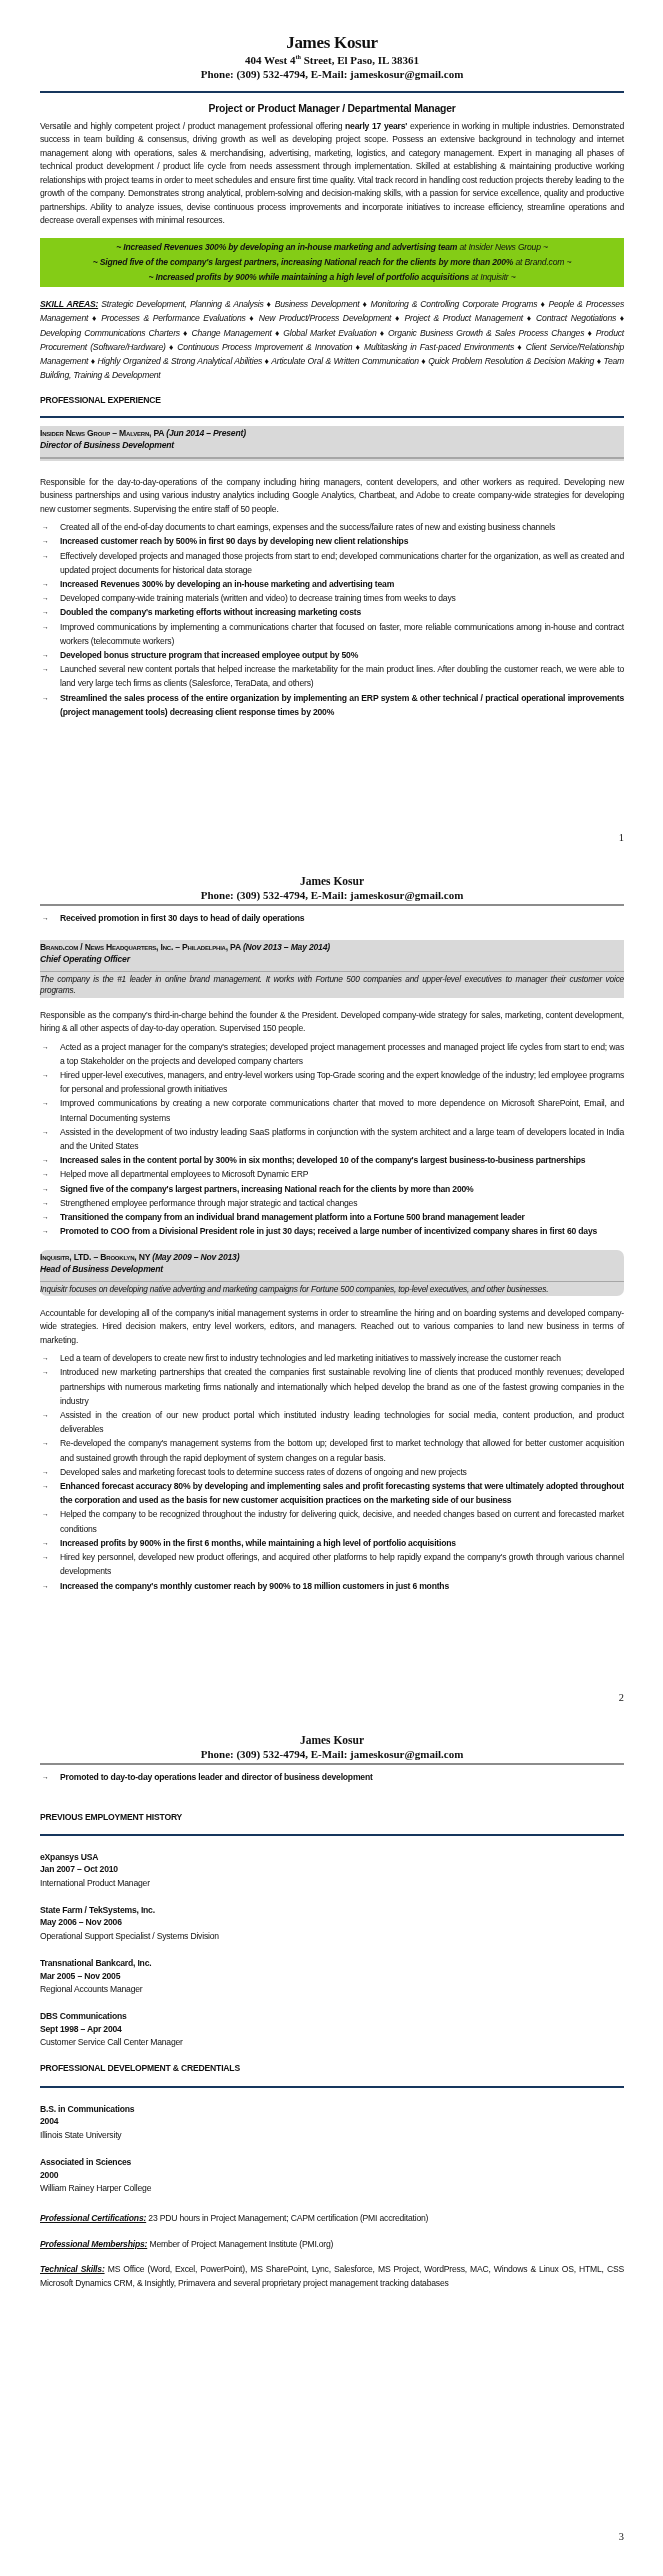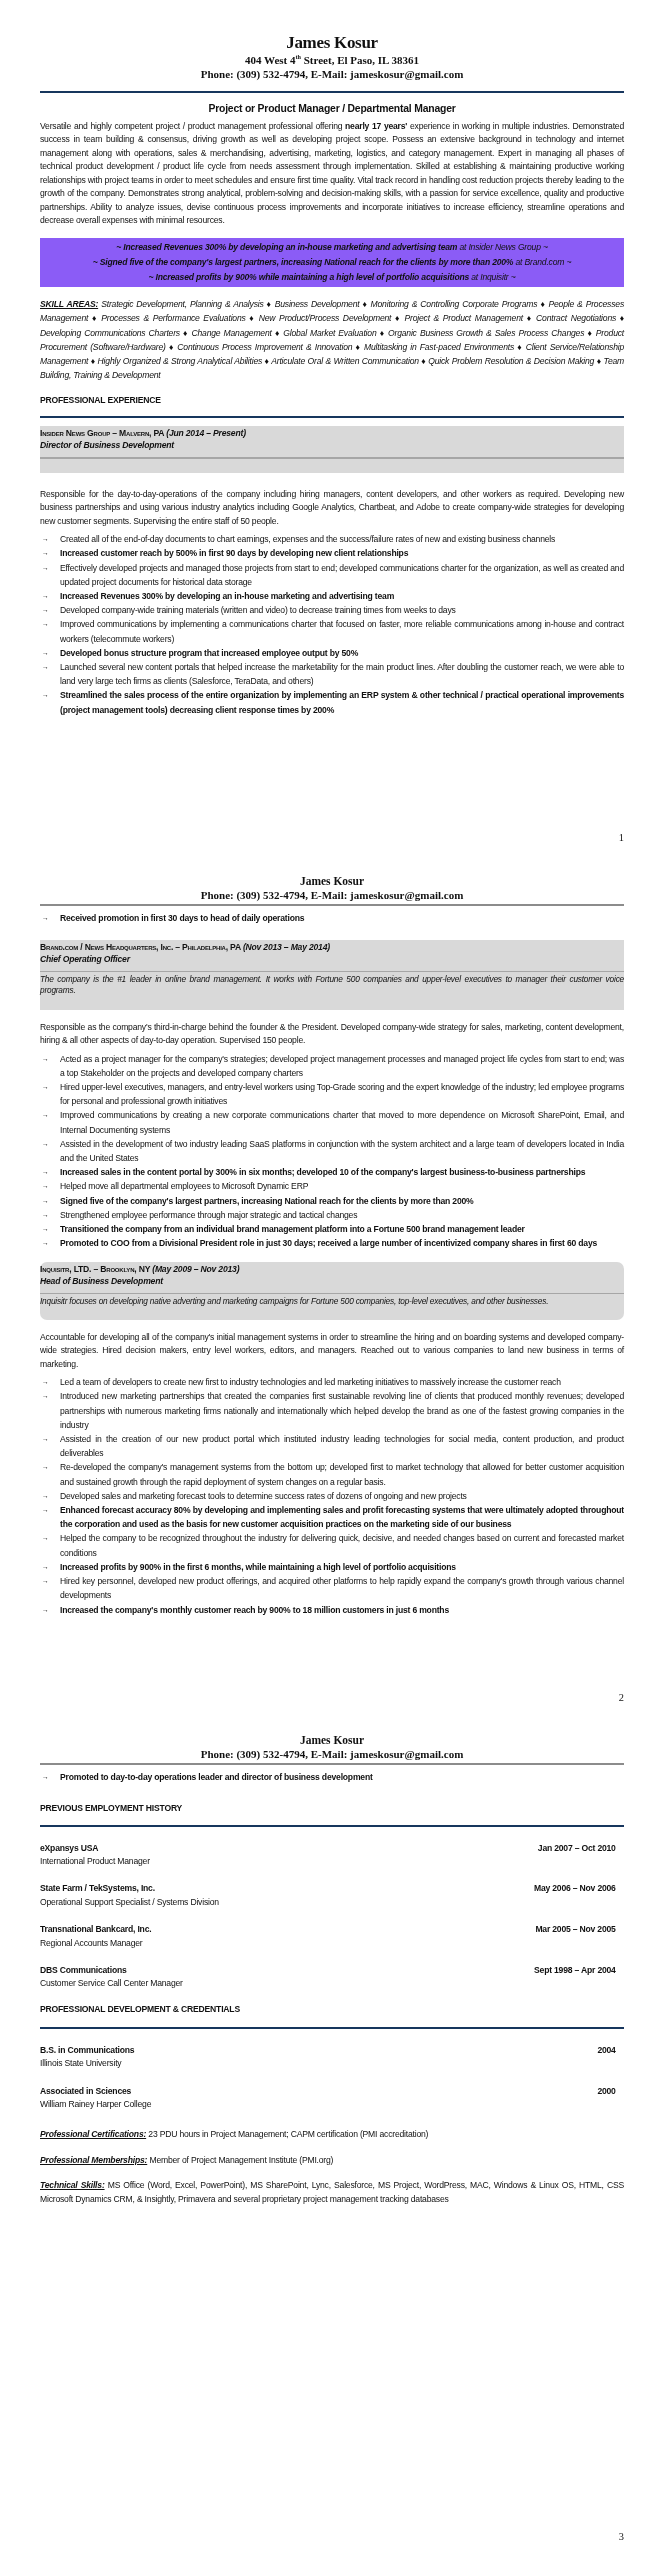--- a/index.html
+++ b/index.html
@@ -56,21 +56,21 @@
   }
   p.body {
     font-size: 8.6px;
     line-height: 13.4px;
     text-align: justify;
     letter-spacing: -0.2px;
   }
   .summary { margin-top: 4.2px; }
 
   .highlights {
-    background: #8b5cf6;
+    background: #84cc16;
     margin-top: 10.4px;
     padding: 2.1px 9.4px 2.1px 9.4px;
     text-align: center;
     font-size: 8.6px;
     line-height: 15px;
     font-style: italic;
     letter-spacing: -0.2px;
   }
   .highlights b { font-weight: bold; }
   .highlights .plain { font-weight: normal; }
@@ -87,21 +87,21 @@
 
   .section-head {
     font-weight: bold;
     font-size: 8.6px;
     line-height: 11.5px;
     margin-top: 12.5px;
     letter-spacing: -0.2px;
   }
   .section-rule { height: 2.1px; background: #17365D; margin-top: 9.4px; }
 
-  .job-box { background: #d9d9d9; margin-top: 8.3px; padding: 1px 0 13px 0; }
+  .job-box { background: #d9d9d9; margin-top: 8.3px; padding: 1px 0 1px 0; }
   .job-company {
     font-size: 8.6px;
     line-height: 12px;
     font-weight: bold;
     font-variant: small-caps;
     letter-spacing: -0.2px;
   }
   .job-company .dates { font-variant: normal; font-style: italic; }
   .job-title {
     font-size: 8.6px;
@@ -144,20 +144,21 @@
     font-size: 10.4px;
   }
 
   .emp-row {
     display: flex;
     justify-content: space-between;
     font-size: 8.6px;
     line-height: 12.5px;
     letter-spacing: -0.2px;
     padding-right: 8.3px;
+    flex-direction: column;
   }
   .emp-row .name, .emp-row .dates { font-weight: bold; }
   .emp-role { font-size: 8.6px; line-height: 14.6px; letter-spacing: -0.2px; }
   .emp-block { margin-top: 13.5px; }
   .emp-block.first { margin-top: 14.6px; }
 
   .cred-line {
     font-size: 8.6px;
     line-height: 14px;
     letter-spacing: -0.2px;
@@ -196,20 +197,21 @@
     <div class="job-title">Director of Business Development</div>
     <div class="job-sep"></div>
   </div>
   <p class="body job-intro">Responsible for the day-to-day-operations of the company including hiring managers, content developers, and other workers as required. Developing new business partnerships and using various industry analytics including Google Analytics, Chartbeat, and Adobe to create company-wide strategies for developing new customer segments. Supervising the entire staff of 50 people.</p>
   <ul class="bullets">
       <li><span class="arrow">→</span><span>Created all of the end-of-day documents to chart earnings, expenses and the success/failure rates of new and existing business channels</span></li>
       <li class="bold"><span class="arrow">→</span><span>Increased customer reach by 500% in first 90 days by developing new client relationships</span></li>
       <li><span class="arrow">→</span><span>Effectively developed projects and managed those projects from start to end; developed communications charter for the organization, as well as created and updated project documents for historical data storage</span></li>
       <li class="bold"><span class="arrow">→</span><span>Increased Revenues 300% by developing an in-house marketing and advertising team</span></li>
       <li><span class="arrow">→</span><span>Developed company-wide training materials (written and video) to decrease training times from weeks to days</span></li>
+      <li class="bold"><span class="arrow">→</span><span>Doubled the company's marketing efforts without increasing marketing costs</span></li>
       <li><span class="arrow">→</span><span>Improved communications by implementing a communications charter that focused on faster, more reliable communications among in-house and contract workers (telecommute workers)</span></li>
       <li class="bold"><span class="arrow">→</span><span>Developed bonus structure program that increased employee output by 50%</span></li>
       <li><span class="arrow">→</span><span>Launched several new content portals that helped increase the marketability for the main product lines. After doubling the customer reach, we were able to land very large tech firms as clients (Salesforce, TeraData, and others)</span></li>
       <li class="bold"><span class="arrow">→</span><span>Streamlined the sales process of the entire organization by implementing an ERP system &amp; other technical / practical operational improvements (project management tools) decreasing client response times by 200%</span></li>
     </ul>
 
   <div class="page-num" style="top:832px;">1</div>
 </div>
 
 <div class="page page2">
@@ -266,21 +268,21 @@
 
 <div class="page page3">
   <div class="hdr-name-small">James Kosur</div>
   <div class="hdr-contact">Phone: (309) 532-4794, E-Mail: jameskosur@gmail.com</div>
   <div class="rule-gray"></div>
 
   <ul class="bullets" style="margin-top:5.2px;">
       <li class="bold"><span class="arrow">→</span><span>Promoted to day-to-day operations leader and director of business development</span></li>
     </ul>
 
-  <div class="section-head" style="margin-top:19px;">PREVIOUS EMPLOYMENT HISTORY</div>
+  <div class="section-head" style="margin-top:28px;">PREVIOUS EMPLOYMENT HISTORY</div>
   <div class="section-rule" style="margin-top:10.4px;"></div>
 
   <div>
     <div class="emp-block first">
       <div class="emp-row">
           <span class="name">eXpansys USA</span>
           <span class="dates">Jan 2007 – Oct 2010</span>
         </div>
       <div class="emp-role">International Product Manager</div>
     </div>

